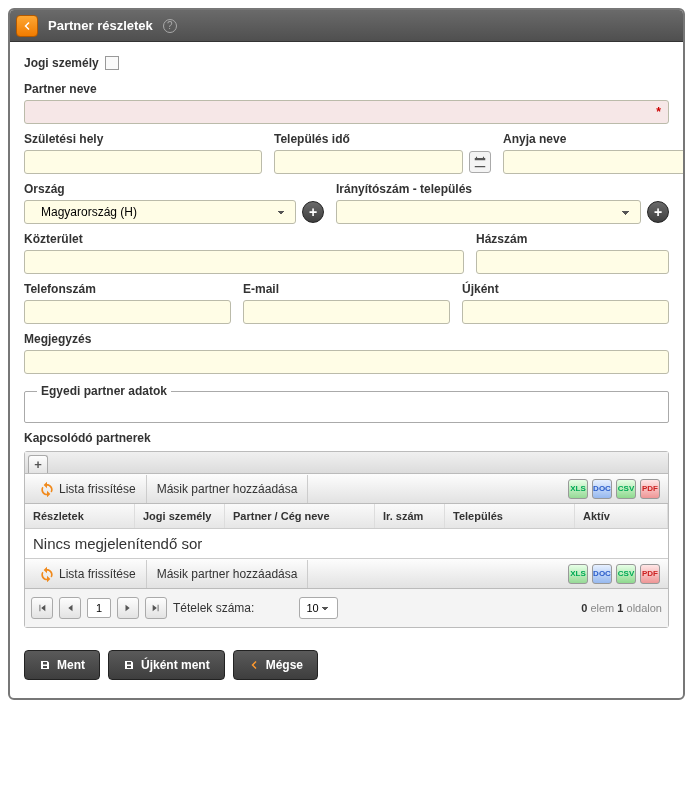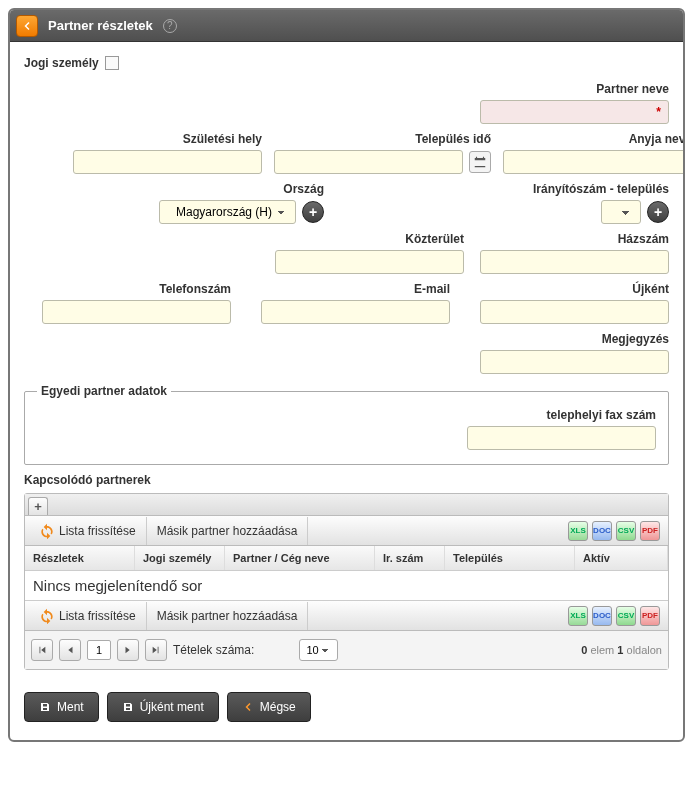--- a/index.html
+++ b/index.html
@@ -44,21 +44,21 @@
   }
   .help-icon {
     width:14px;height:14px;border:1px solid #aaa;border-radius:50%;
     display:flex;align-items:center;justify-content:center;
     color:#aaa;font-size:10px;
   }
   .body {
     padding: 14px 14px 18px 14px;
   }
   .row { display:flex; gap:12px; }
-  .field { display:flex;flex-direction:column;margin-bottom:8px;align-items:flex-end; }
+  .field { display:flex;flex-direction:column;margin-bottom:8px; }
   .label { font-weight:bold; color:#333; margin-bottom:4px; }
   .text-input, .select {
     height:24px;
     background: #fffde6;
     border:1px solid #bba;
     border-radius:3px;
     padding: 0 16px;
     font-size:12px;
   }
   .select {
@@ -159,21 +159,21 @@
   .pg-btn {
     width:22px;height:22px;border:1px solid #aaa;border-radius:3px;
     background:linear-gradient(#fdfdfd,#e3e3e3);
     display:flex;align-items:center;justify-content:center;cursor:pointer;
   }
   .pg-btn svg{width:10px;height:10px;fill:#555;}
   .pg-input{width:24px;height:20px;text-align:center;border:1px solid #aaa;border-radius:2px;font-size:11px;}
   .pager-right{margin-left:auto;color:#888;font-size:11px;}
   .pager-right b{color:#333;font-weight:bold;}
   .action-bar {
-    display:flex;gap:8px;margin-top:22px;
+    display:flex;gap:8px;margin-top:22px;font-weight:bold;
   }
   .act-btn {
     display:flex;align-items:center;gap:6px;
     background:linear-gradient(#5a5a5a,#3e3e3e);
     color:#fff;border:1px solid #222;border-radius:4px;
     padding:0 14px;height:30px;cursor:pointer;font-size:12px;
   }
   .act-btn svg{width:12px;height:12px;fill:#fff;}
   .orange-chev { fill:#ff9a2e; }
   .page-size {
@@ -285,24 +285,20 @@
       </div>
     </div>
 
     <div class="field" style="width:100%;">
       <span class="label">Megjegyzés</span>
       <input class="text-input" value="" style="">
     </div>
 
     <fieldset>
       <legend>Egyedi partner adatok</legend>
-      <div class="field" style="width:100%;margin-bottom:0;">
-        <span class="label" style="font-weight:bold;">telephelyi fax szám</span>
-        <input class="text-input" value="" style="">
-      </div>
     </fieldset>
 
     <div class="label" style="margin-top:8px;">Kapcsolódó partnerek</div>
 
     <div class="related-box">
       <div class="tab-strip">
         <div class="tab">+</div>
       </div>
 
       <div class="toolbar">

